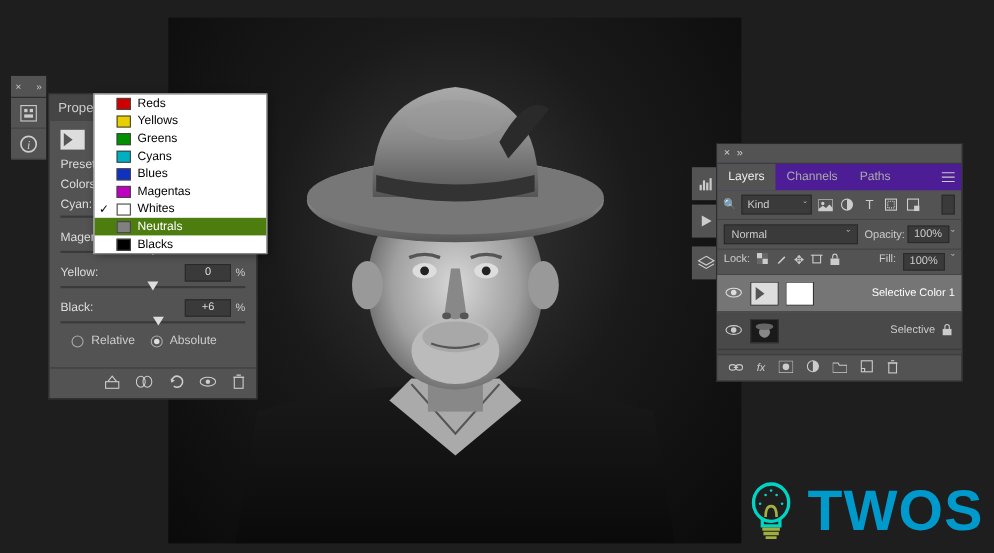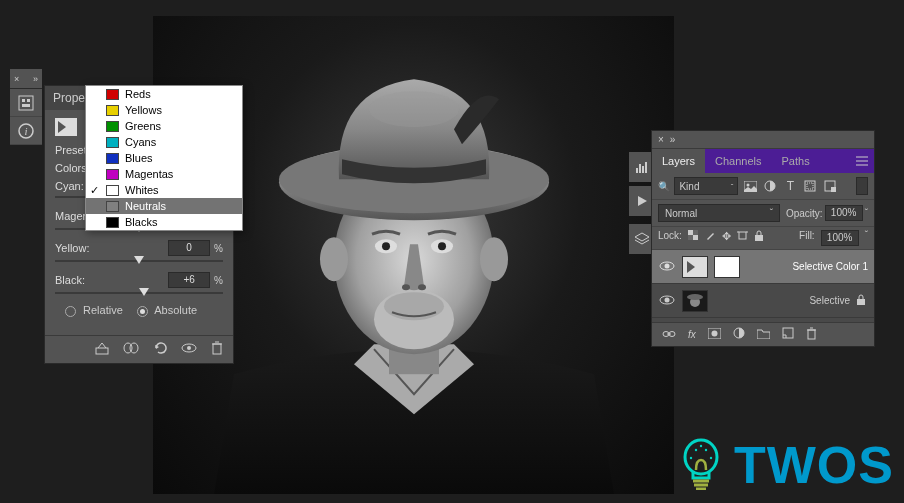--- a/index.html
+++ b/index.html
@@ -102,21 +102,21 @@
     background: #fff; border: 1px solid #888; color: #000;
     box-shadow: 2px 2px 8px rgba(0,0,0,0.4); z-index: 50;
   }
   .colors-dropdown .opt { 
     display: flex; align-items: center; height: 16px; padding: 0 6px 0 20px; 
     position: relative; font-size: 11px;
   }
   .colors-dropdown .opt .swatch { 
     width: 13px; height: 11px; margin-right: 6px; border: 1px solid #444;
   }
-  .colors-dropdown .opt.selected { background: #737373; color: #fff; }
+  .colors-dropdown .opt.selected { background: #4d7c0f; color: #fff; }
   .colors-dropdown .opt .check { position: absolute; left: 4px; font-size: 11px; }
   
   
   .right-tool-strip { 
     position: absolute; left: 629px; top: 152px; width: 26px; 
   }
   .right-tool-strip .tool { 
     width: 26px; height: 30px; background: #535353; 
     display: flex; align-items: center; justify-content: center; 
     margin-bottom: 4px;

